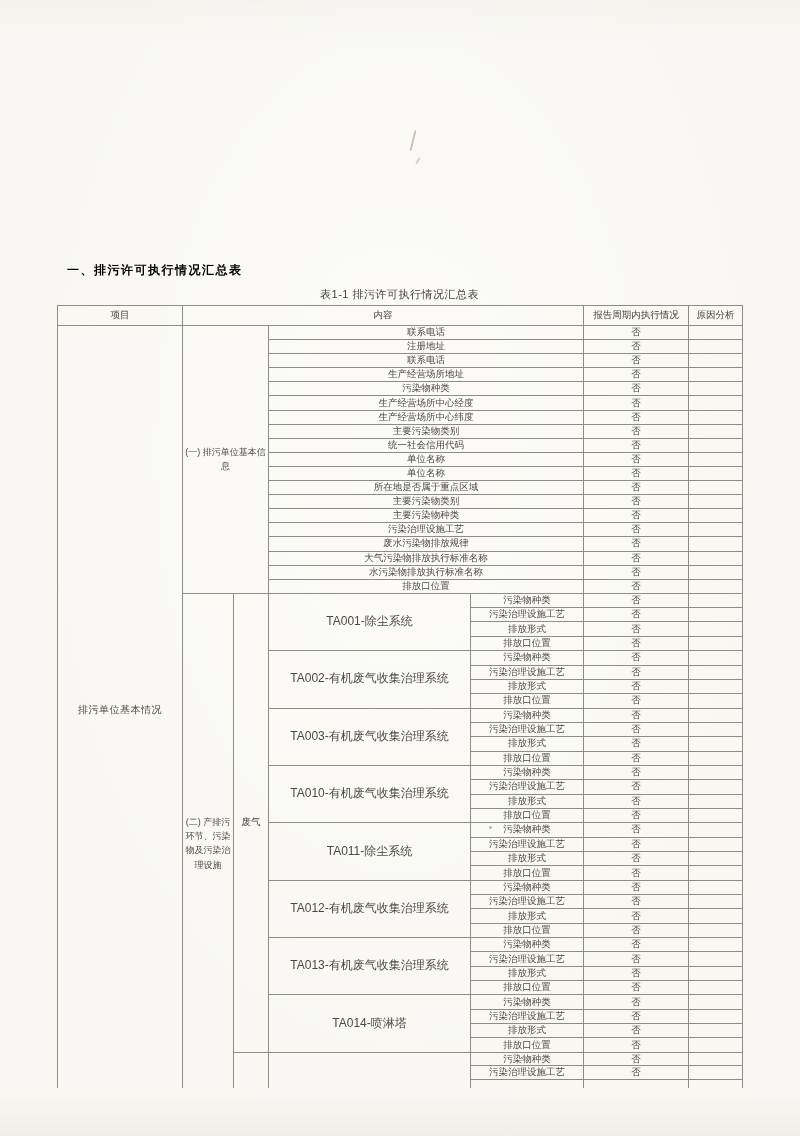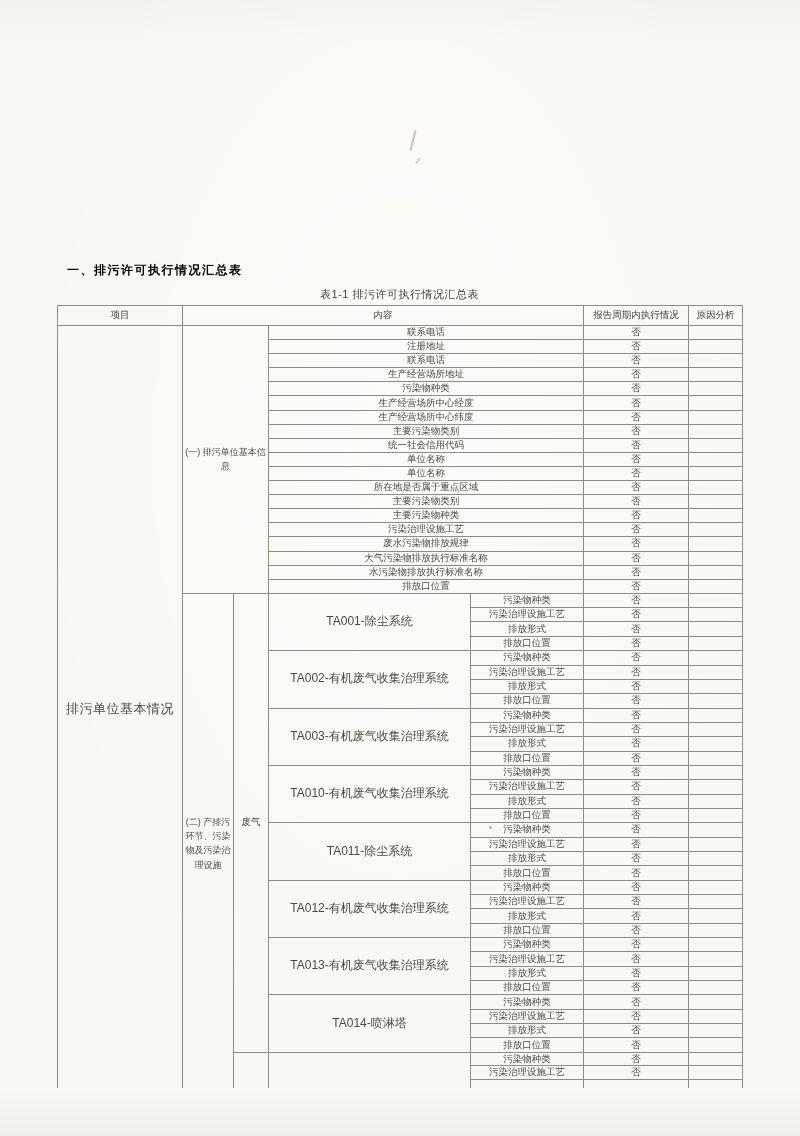--- a/index.html
+++ b/index.html
@@ -31,21 +31,21 @@
     border:1px solid #8e8c86;padding:0 2px;text-align:center;vertical-align:middle;
     line-height:1.15;overflow:hidden;font-weight:normal;
   }
   thead tr{height:20px;}
   thead th{font-size:9.5px;color:#45423c;text-align:center;}
   tr.s1{height:14.1px;}
   tr.s2{height:14.35px;}
   tr.tail{height:13.5px;}
   tr.cut{height:14px;}
   td.seclabel{font-size:9px;line-height:1.6;}
-  td.project{font-size:13px;letter-spacing:.5px;}
+  td.project{font-size:10px;letter-spacing:.5px;}
   td.sysname{font-size:12px;}
   
   .pen-mark{position:absolute;left:412px;top:130px;width:2px;height:21px;
     background:rgba(146,114,114,.42);transform:rotate(14deg);border-radius:1px;}
   .pen-mark-small{position:absolute;left:417px;top:157px;width:1.5px;height:7px;
     background:rgba(146,114,114,.3);transform:rotate(32deg);}
   .speck{position:absolute;left:489px;top:826px;width:3px;height:3px;
     background:rgba(104,92,86,.45);border-radius:50%;}
 </style>
 </head>

